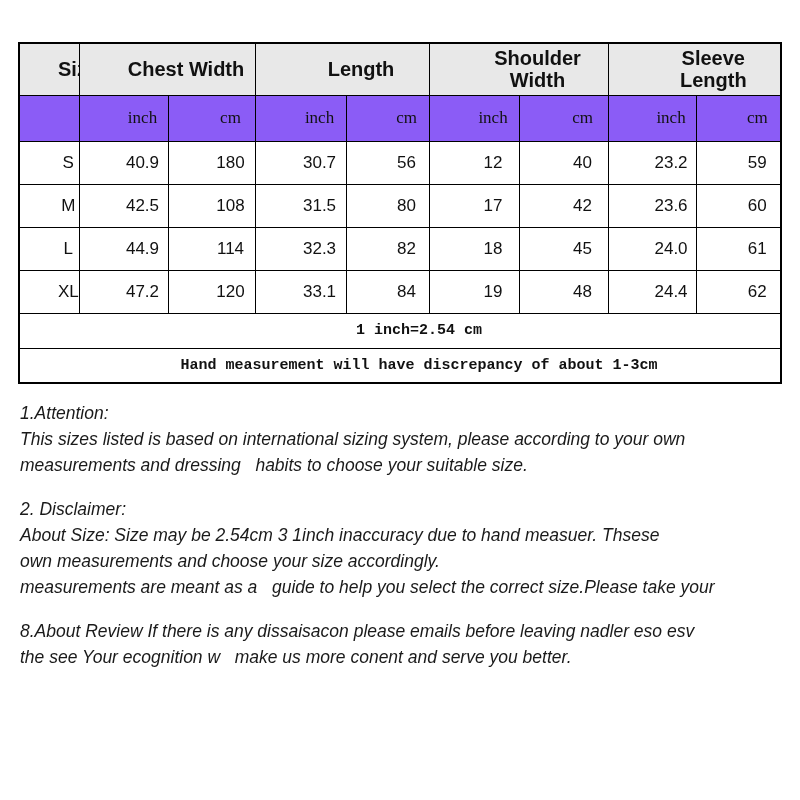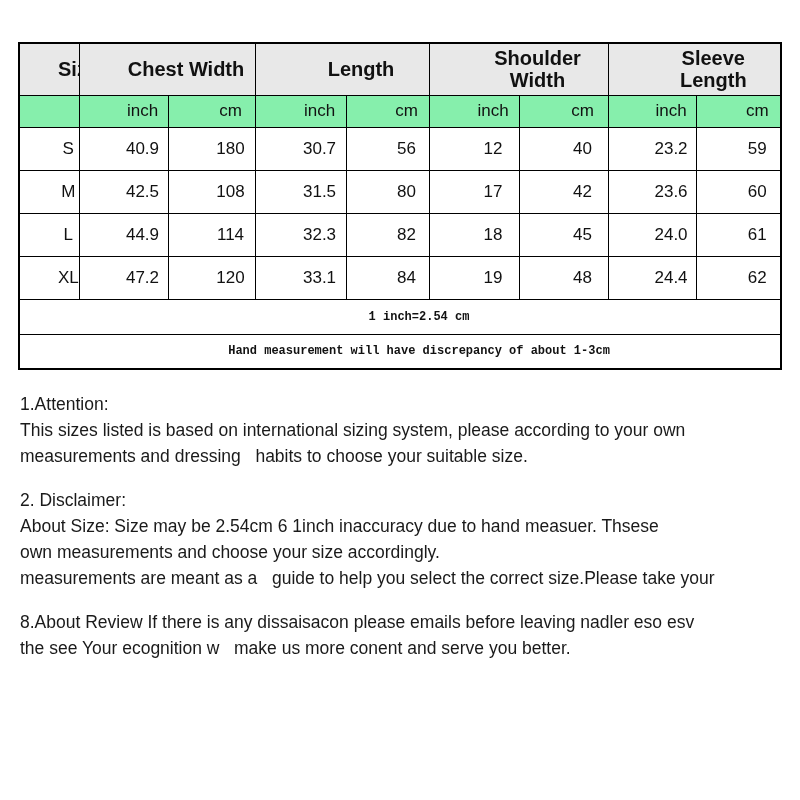--- a/index.html
+++ b/index.html
@@ -36,40 +36,41 @@
     overflow: hidden;
     padding-left: 38px;
   }
   tr.group-header { height: 52px; background: #e8e8e8; }
   tr.group-header th {
     font-size: 20px;
     font-weight: bold;
     line-height: 1.1;
     font-family: "Liberation Sans", sans-serif;
   }
-  tr.unit-header { height: 32px; background: #86efac; }
+  tr.unit-header { height: 46px; background: #8b5cf6; font-family: Liberation Serif, serif; }
   tr.unit-header th {
     font-size: 17px;
     font-weight: normal;
   }
   tr.data-row { height: 43px; background: #ffffff; }
   tr.data-row td { font-size: 17px; }
   tr.footnote-row { height: 35px; background: #ffffff; }
   tr.footnote-row td {
     font-family: "Liberation Mono", monospace;
     font-weight: bold;
-    font-size: 12px;
+    font-size: 15px;
   }
 
   
   .notes {
     position: absolute;
     left: 20px;
-    top: 391px;
+    top: 400px;
     width: 766px;
+    font-style: italic;
   }
   .notes-section { margin-bottom: 18px; }
   .notes-line {
     font-size: 17.5px;
     line-height: 26px;
     white-space: pre;
     color: #1a1a1a;
   }
 </style>
 </head>
@@ -164,21 +165,21 @@
   </table>
 
   <div class="notes">
     <div class="notes-section">
       <div class="notes-line">1.Attention:</div>
       <div class="notes-line">This sizes listed is based on international sizing system, please according to your own</div>
       <div class="notes-line">measurements and dressing   habits to choose your suitable size.</div>
     </div>
     <div class="notes-section">
       <div class="notes-line">2. Disclaimer:</div>
-      <div class="notes-line">About Size: Size may be 2.54cm 6 1inch inaccuracy due to hand measuer. Thsese</div>
+      <div class="notes-line">About Size: Size may be 2.54cm 3 1inch inaccuracy due to hand measuer. Thsese</div>
       <div class="notes-line">own measurements and choose your size accordingly.</div>
       <div class="notes-line">measurements are meant as a   guide to help you select the correct size.Please take your</div>
     </div>
     <div class="notes-section">
       <div class="notes-line">8.About Review If there is any dissaisacon please emails before leaving nadler eso esv</div>
       <div class="notes-line">the see Your ecognition w   make us more conent and serve you better.</div>
     </div>
   </div>
 
 </div>

